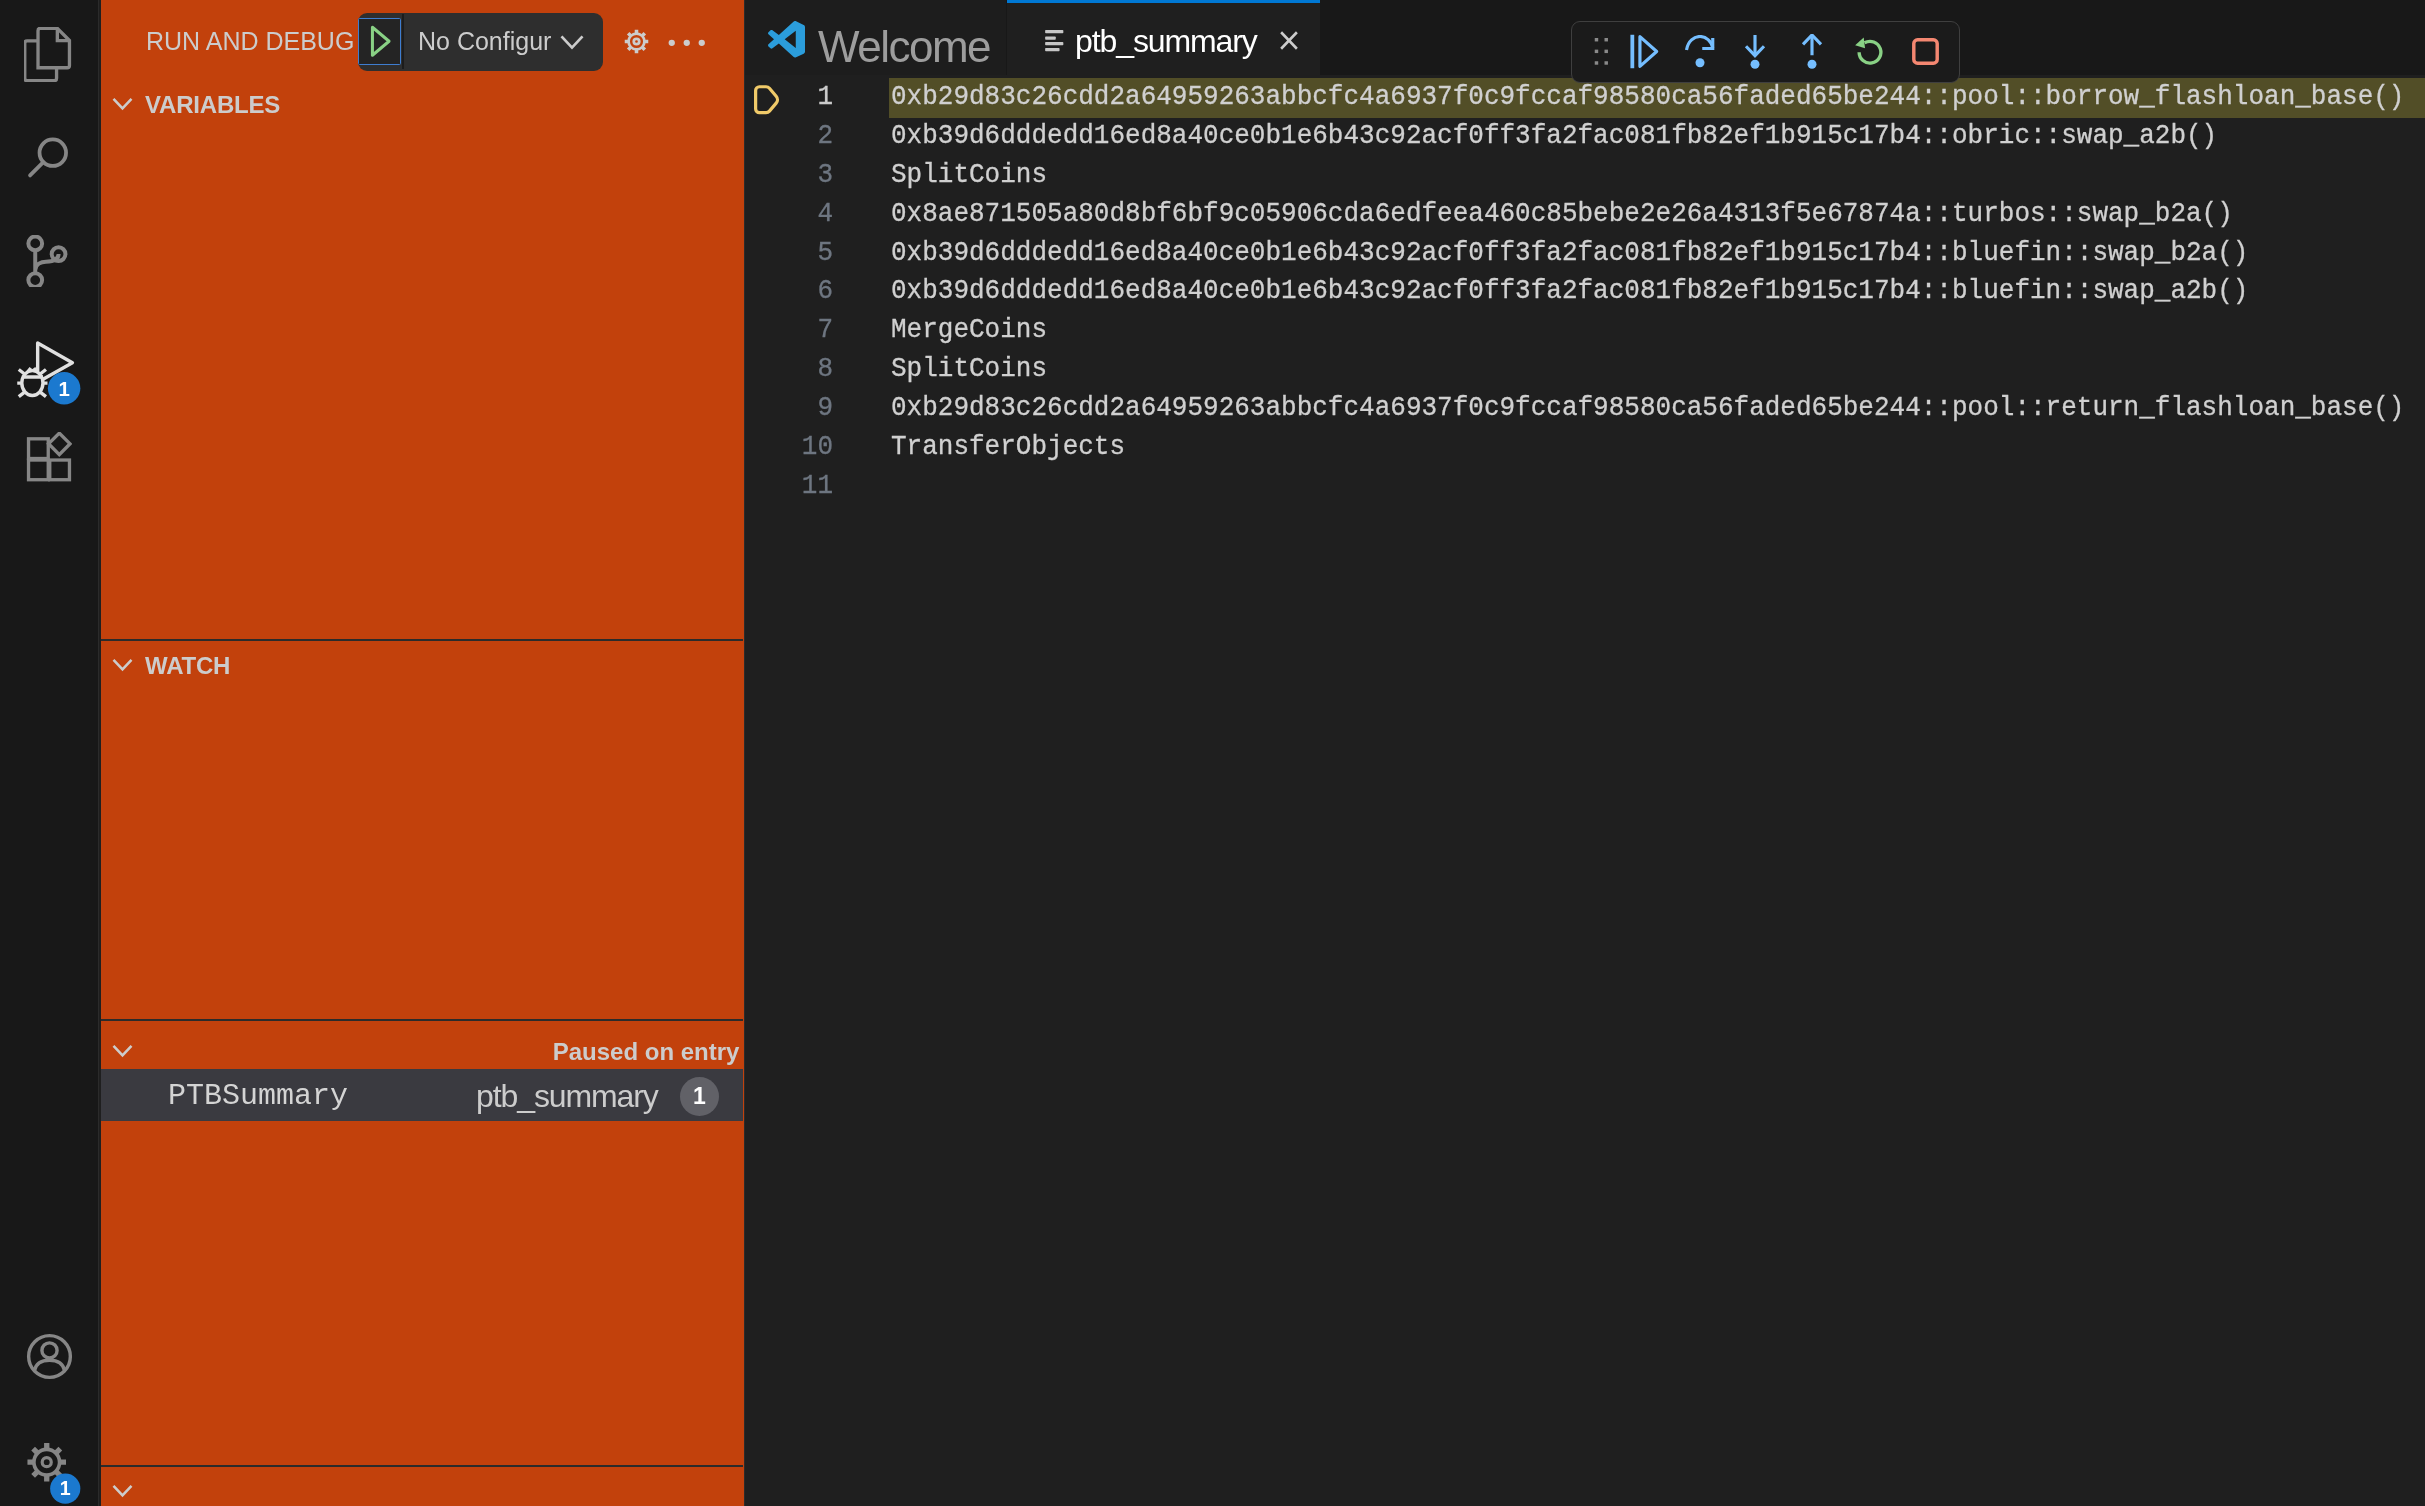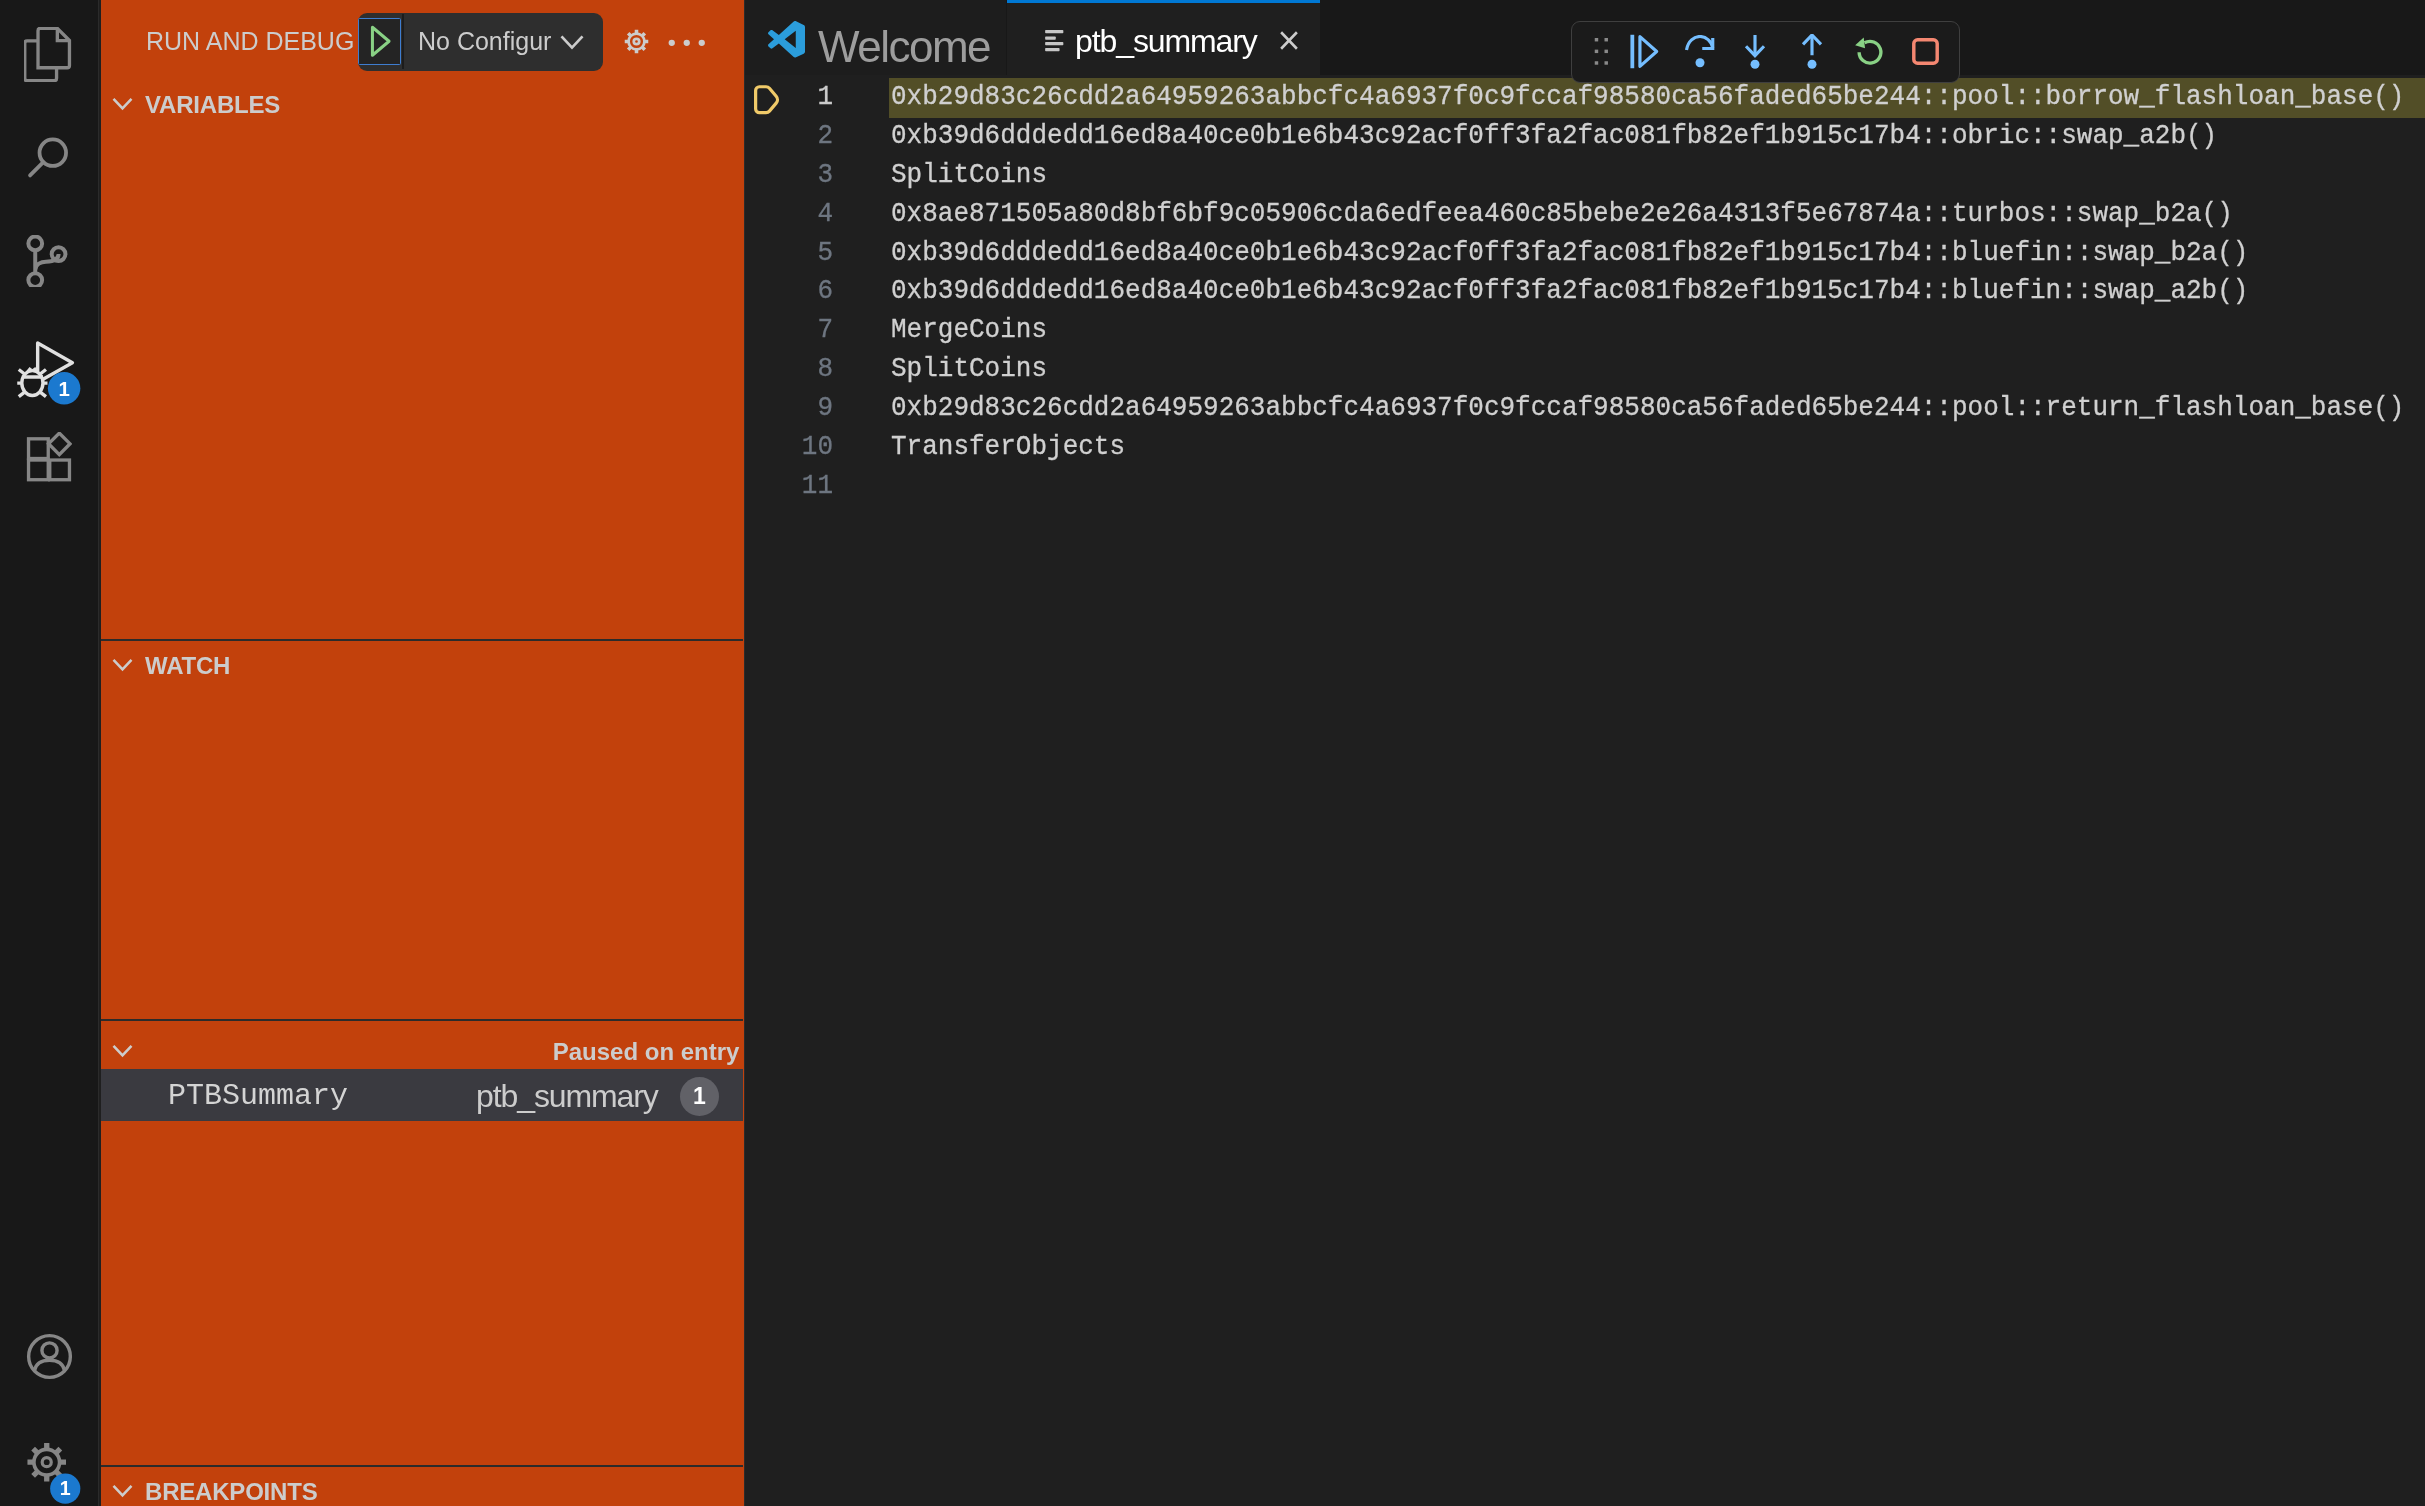--- a/index.html
+++ b/index.html
@@ -150,21 +150,20 @@
 
     <div class="abs" style="left:0; top:1069px; width:642px; height:52px; background:#3a3a40;"></div>
     <div class="abs mono" style="left:67px; top:1079px; font-size:30px; color:#d4d4d4;">PTBSummary</div>
     <div class="abs" style="top:1078px; left:375px; width:181px; font-size:32px; letter-spacing:-1.1px; color:#cccccc; text-align:right;">ptb_summary</div>
     <div class="abs" style="left:579px; top:1077px; width:39px; height:39px; border-radius:20px; background:#616167; color:#ffffff; font-size:23px; font-weight:bold; text-align:center; line-height:39px;">1</div>
 
     <div class="sep" style="top:1465px;"></div>
     <svg class="twisty" style="top:1484px;" width="21" height="13.7" viewBox="0 0 28 18" fill="none">
         <path d="M2 2.5 L14 15 L26 2.5" stroke="#cccccc" stroke-width="3.4"></path>
       </svg>
-    <div class="secheader" style="top:1478px; padding-left:44px;">BREAKPOINTS</div>
   </div>
 
   <div id="editor" class="abs">
     <div id="tabbar">
       <div id="tab-welcome" class="tab">
         <svg class="abs" style="left:23px; top:20.5px;" width="37" height="37" viewBox="0 0 100 100">
           <path fill="#2b9ddb" d="M96.4614 10.5232L75.8069 0.591213C73.4302 -0.551051 70.5859 -0.0663813 68.7082 1.80302L29.2682 37.8824L12.0922 24.8608C10.4918 23.6477 8.25354 23.7516 6.77222 25.1068L1.25712 30.1248C-0.417865 31.6493 -0.419313 34.2727 1.25712 35.7972L16.1793 49.375L1.25712 62.9528C-0.419313 64.4773 -0.417865 67.1007 1.25712 68.6252L6.77222 73.6432C8.25354 74.9984 10.4918 75.1023 12.0922 73.8892L29.2682 60.8676L68.7082 96.947C70.5859 98.8164 73.4302 99.301 75.8069 98.1588L96.4614 88.2268C98.6261 87.1788 100 84.9948 100 82.5884V16.1616C100 13.7552 98.6261 11.5712 96.4614 10.5232ZM75.0127 72.7065L45.0849 49.375L75.0127 26.0435V72.7065Z"></path>
         </svg>
         <div class="abs" style="left:73px; top:22px; font-size:44px; letter-spacing:-1.5px; color:#9d9d9d;">Welcome</div>
       </div>

